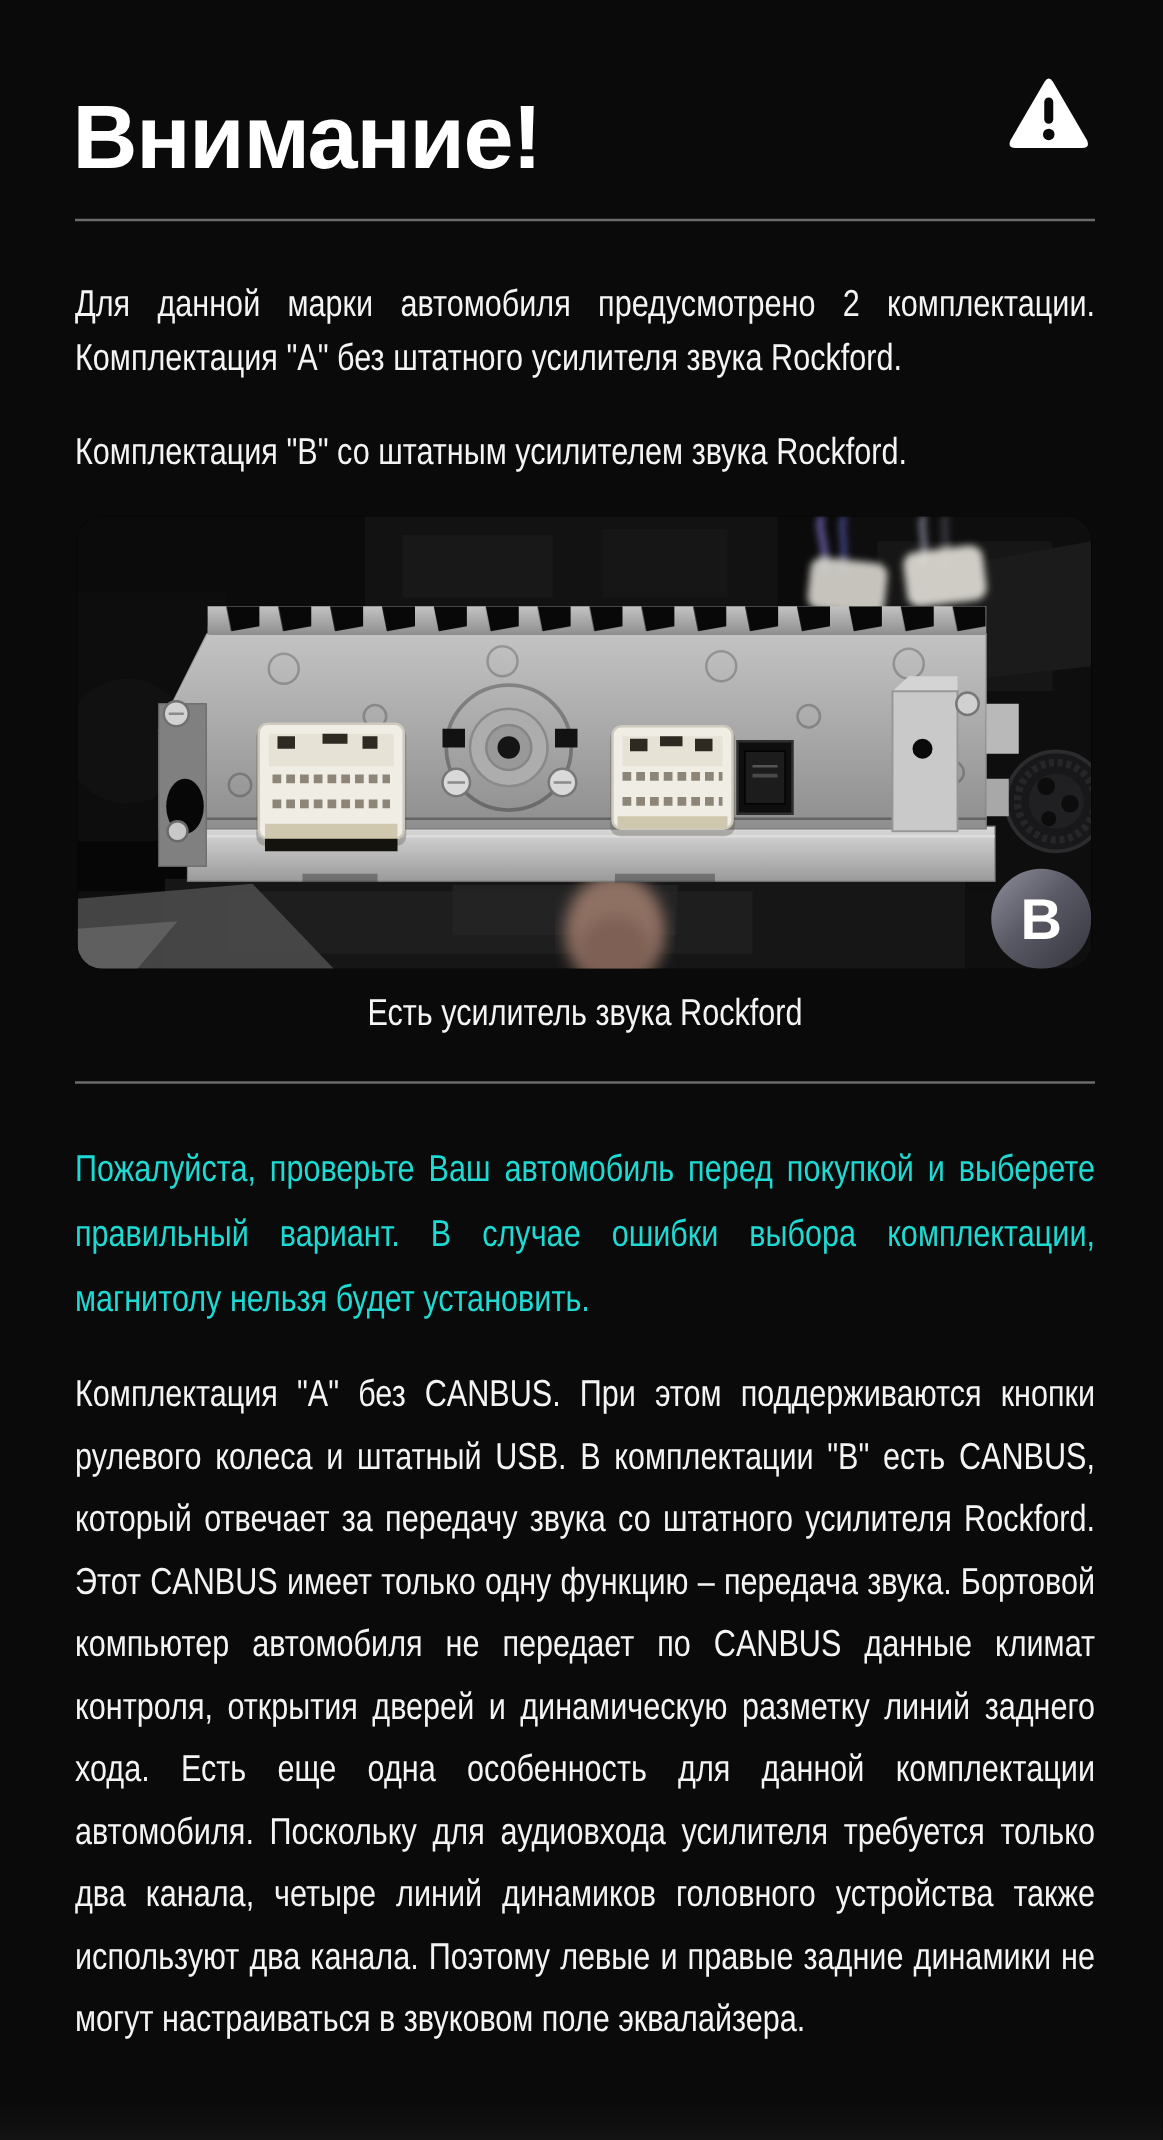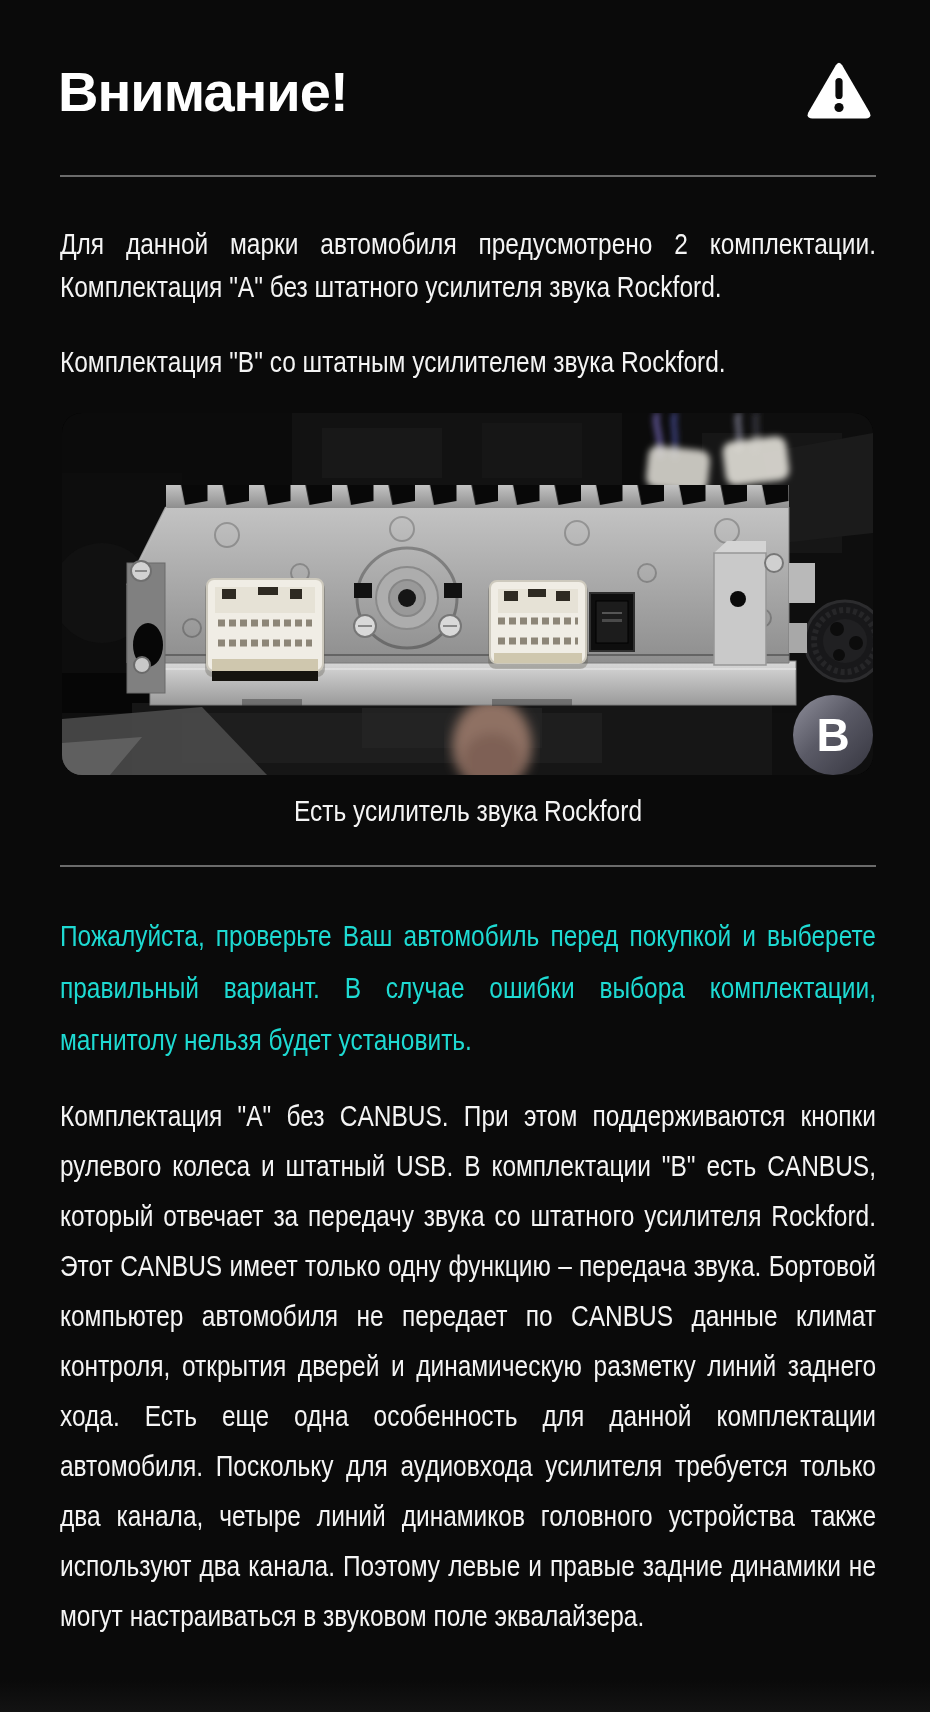--- a/index.html
+++ b/index.html
@@ -7,22 +7,22 @@
     width:930px;height:1712px;
     background:#0a0a0a;
     position:relative;
     overflow:hidden;
     font-family:"Liberation Sans", sans-serif;
     color:#ffffff;
   }
   .abs{position:absolute;}
   
   .title{
-    left:58px;top:58px;
-    font-size:56px;font-weight:700;line-height:68px;
+    left:58px;top:76px;
+    font-size:72px;font-weight:700;line-height:68px;
     letter-spacing:-1px;
     color:#ffffff;
   }
   .warn-icon{left:806px;top:61px;width:66px;height:58px;}
   .divider{
     left:60px;width:816px;height:2px;
     background:#6b6b6b;
   }
   
   .tl{

